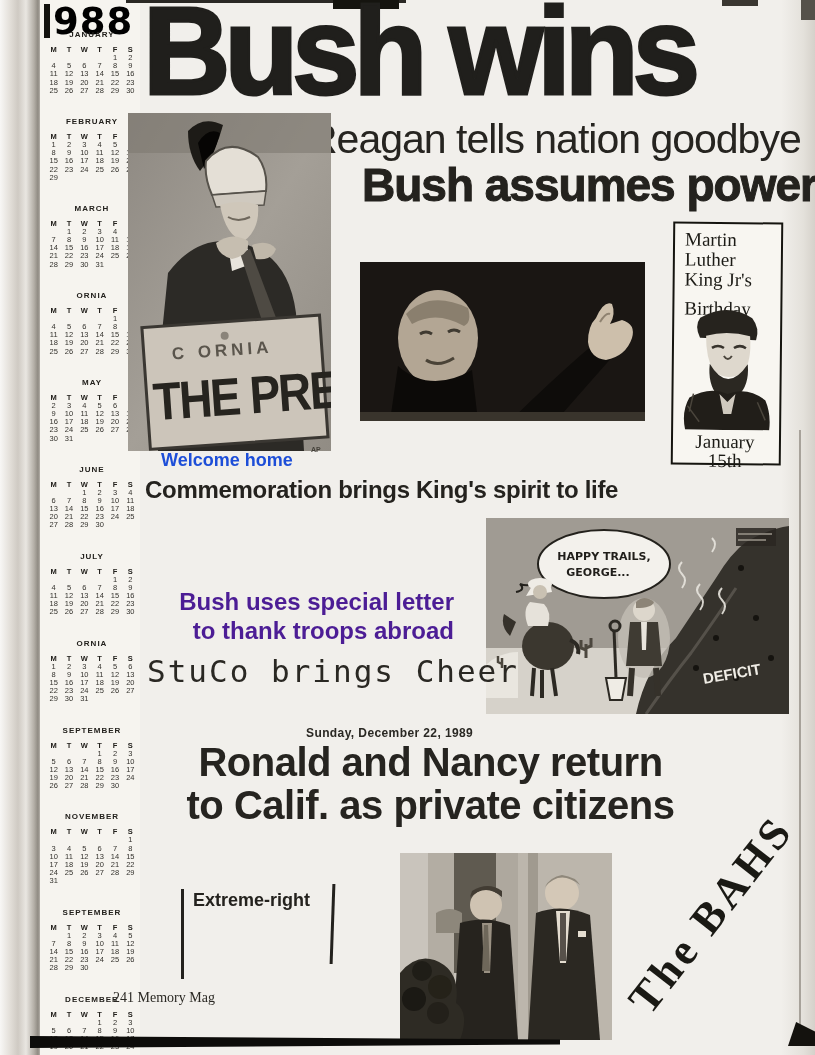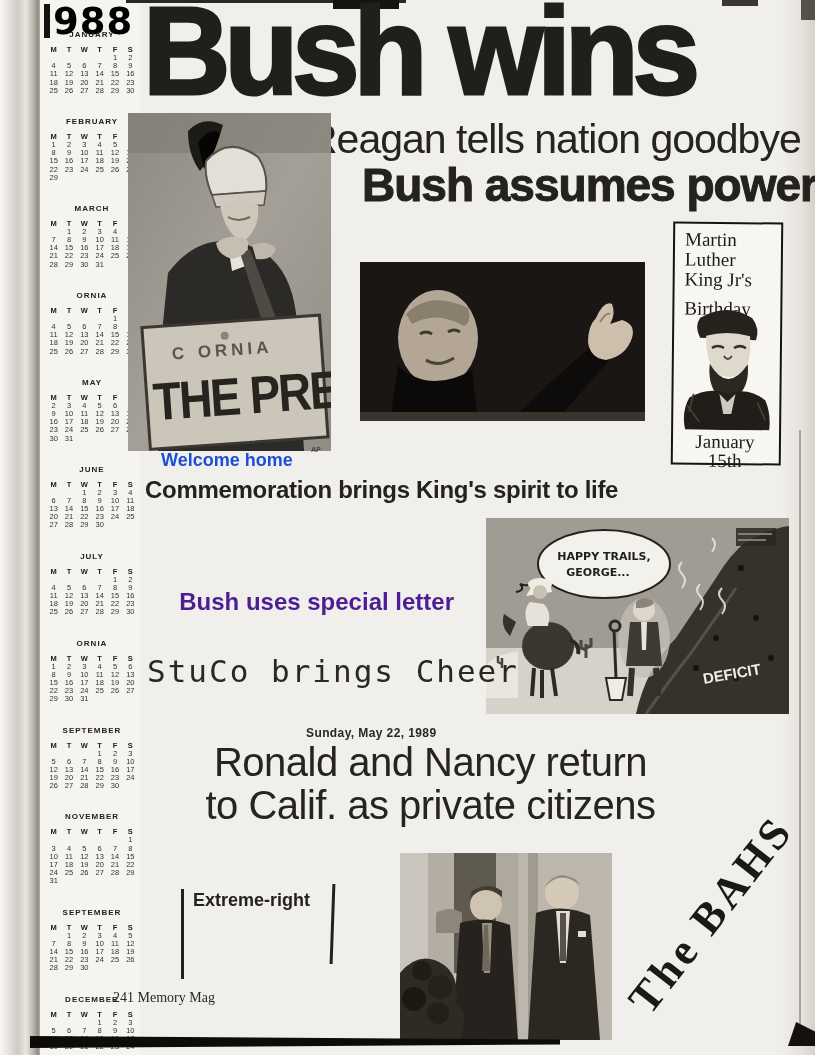--- a/index.html
+++ b/index.html
@@ -44,21 +44,21 @@
     -webkit-text-stroke:1px #24221e;color:#24221e;white-space:nowrap;}
   .cap-welcome{left:161px;top:450px;font-size:18px;font-weight:800;color:#1d4ed8;}
   .cap-ap{left:311px;top:446px;font-size:7px;font-weight:bold;color:#44413a;}
   .h-commem{left:145px;top:476px;font-size:24px;font-weight:800;letter-spacing:-0.3px;
     color:#24221e;white-space:nowrap;}
   .h-letter{left:172px;top:587px;width:282px;text-align:right;font-size:24px;font-weight:800;
     color:#4c1d95;line-height:29px;}
   .h-stuco{left:147px;top:653px;font-size:31px;font-family:"DejaVu Sans Mono",monospace;
     letter-spacing:2px;color:#2a2823;white-space:nowrap;text-align:center;}
   .h-date{left:306px;top:726px;font-size:12px;font-weight:bold;letter-spacing:0.4px;color:#2a2823;}
-  .h-return{left:178px;top:741px;width:505px;text-align:center;font-size:40px;font-weight:400;
+  .h-return{left:178px;top:741px;width:505px;text-align:center;font-size:40px;font-weight:700;
     letter-spacing:-0.5px;color:#262420;line-height:43px;}
   .berlin{left:193px;top:886px;font-size:18px;font-weight:800;color:#24221e;line-height:28.5px;}
   .berlin-bar-l{left:181px;top:889px;width:3px;height:90px;background:#23211d;}
   .berlin-bar-r{left:331px;top:884px;width:3px;height:80px;background:#23211d;transform:rotate(2deg);}
   .memory{left:113px;top:990px;font-size:14px;font-family:"Liberation Serif",serif;color:#2a2823;}
   .bahs{left:618px;top:992px;font-size:44px;font-weight:bold;font-family:"Liberation Serif",serif;
     letter-spacing:4px;color:#1a1914;white-space:nowrap;transform:rotate(-52deg);transform-origin:0 0;}
   
   .mlk-box{left:672px;top:222px;width:110px;height:243px;border:2.5px solid #15140f;
     background:#f8f6f1;transform:rotate(0.6deg);padding:6px 0 0 10px;box-sizing:border-box;}
@@ -735,23 +735,24 @@
     <path d="M100 140 l0 -14 m-5 -4 l0 8 l5 2 m5 -12 l0 8 l-5 2" stroke="#4c473e" stroke-width="3" fill="none"></path>
     <path d="M16 150 l0 -10 m-4 -2 l0 6 l4 2" stroke="#4c473e" stroke-width="2.5" fill="none"></path>
 
     <rect x="250" y="10" width="40" height="18" fill="#2a2722" opacity="0.85"></rect>
     <path d="M252 16 h34 M252 22 h28" stroke="#9a958c" stroke-width="1.5"></path>
   </svg>
 </div>
 
 <div class="abs h-letter">
   <div>Bush uses special letter</div>
+  <div>to thank troops abroad</div>
 </div>
 <div class="abs h-stuco">StuCo brings Cheer</div>
-<div class="abs h-date">Sunday,  May 22,  1989</div>
+<div class="abs h-date">Sunday,  December 22,  1989</div>
 <div class="abs h-return">
   <div>Ronald and Nancy return</div>
   <div>to Calif. as private citizens</div>
 </div>
 
 <div class="abs berlin-bar-l"></div>
 <div class="abs berlin-bar-r"></div>
 <div class="abs berlin">
   <div>Extreme-right</div>
 </div>

